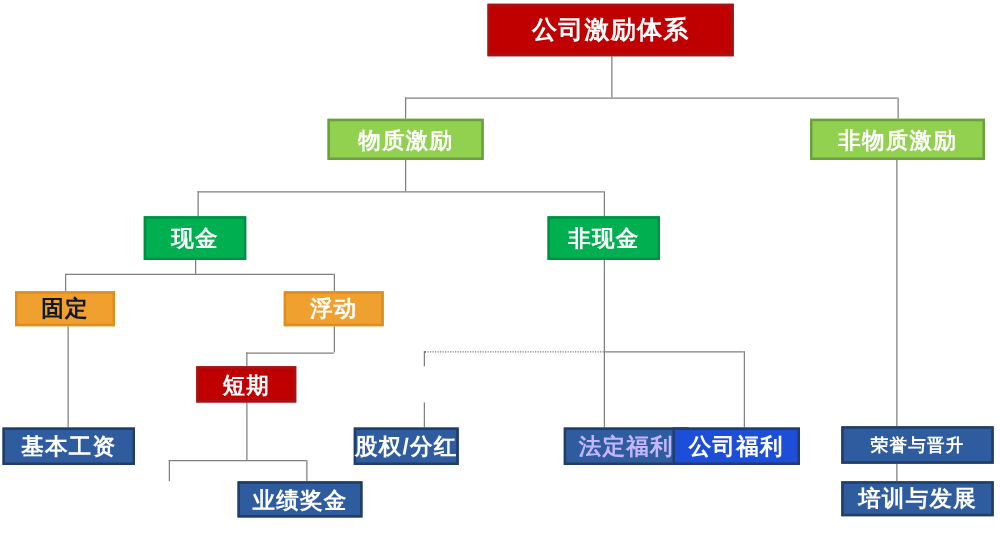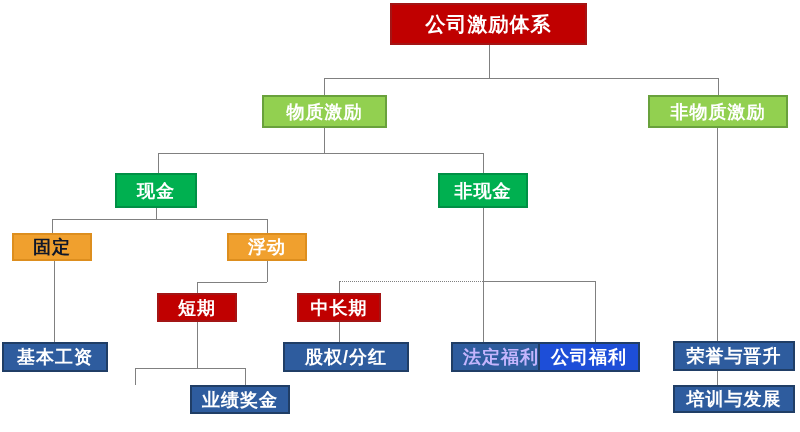--- a/index.html
+++ b/index.html
@@ -52,21 +52,20 @@
     <div class="line solid" style="left: 717px; top: 128px; width: 1px; height: 213px;"></div>
     <div class="line solid" style="left: 717px; top: 371px; width: 1px; height: 14px;"></div>
     <div class="node" style="left: 390px; top: 3px; width: 197px; height: 42px; font-size: 20px; background: rgb(192, 0, 0); border: 2px solid rgb(163, 21, 21); color: rgb(255, 255, 255);">公司激励体系</div>
     <div class="node" style="left: 262px; top: 95px; width: 125px; height: 33px; font-size: 18px; background: rgb(146, 208, 80); border: 2px solid rgb(105, 161, 60); color: rgb(255, 255, 255);">物质激励</div>
     <div class="node" style="left: 648px; top: 95px; width: 140px; height: 33px; font-size: 18px; background: rgb(146, 208, 80); border: 2px solid rgb(105, 161, 60); color: rgb(255, 255, 255);">非物质激励</div>
     <div class="node" style="left: 115px; top: 173px; width: 82px; height: 35px; font-size: 18px; background: rgb(0, 176, 80); border: 2px solid rgb(0, 144, 69); color: rgb(255, 255, 255); text-align: right;">现金</div>
     <div class="node" style="left: 438px; top: 173px; width: 90px; height: 35px; font-size: 18px; background: rgb(0, 176, 80); border: 2px solid rgb(0, 144, 69); color: rgb(255, 255, 255);">非现金</div>
     <div class="node" style="left: 12px; top: 233px; width: 80px; height: 28px; font-size: 18px; background: rgb(240, 160, 46); border: 2px solid rgb(221, 142, 30); color: #0f172a;">固定</div>
     <div class="node" style="left: 227px; top: 233px; width: 80px; height: 28px; font-size: 18px; background: rgb(240, 160, 46); border: 2px solid rgb(221, 142, 30); color: rgb(255, 255, 255);">浮动</div>
     <div class="node" style="left: 157px; top: 293px; width: 80px; height: 29px; font-size: 18px; background: rgb(192, 0, 0); border: 2px solid rgb(163, 21, 21); color: rgb(255, 255, 255);">短期</div>
-    <div class="node" style="left: 297px; top: 293px; width: 84px; height: 29px; font-size: 18px; background: rgb(192, 0, 0); border: 2px solid rgb(163, 21, 21); color: rgb(255, 255, 255);">中长期</div>
     <div class="node" style="left: 2px; top: 342px; width: 106px; height: 30px; font-size: 18px; background: rgb(46, 92, 158); border: 2px solid rgb(32, 62, 102); color: rgb(255, 255, 255);">基本工资</div>
-    <div class="node" style="left: 283px; top: 342px; width: 126px; height: 30px; font-size: 18px; background: rgb(46, 92, 158); border: 2px solid rgb(32, 62, 102); color: rgb(255, 255, 255);">股权/分红</div>
+    <div class="node" style="left: 283px; top: 342px; width: 84px; height: 30px; font-size: 18px; background: rgb(46, 92, 158); border: 2px solid rgb(32, 62, 102); color: rgb(255, 255, 255);">股权/分红</div>
     <div class="node" style="left: 423px; top: 342px; width: 100px; height: 30px; font-size: 18px; background: rgb(46, 92, 158); border: 2px solid rgb(32, 62, 102); color: #c4b5fd; margin-left: 28px;">法定福利</div>
     <div class="node" style="left: 538px; top: 342px; width: 102px; height: 30px; font-size: 18px; background: #1d4ed8; border: 2px solid rgb(32, 62, 102); color: rgb(255, 255, 255);">公司福利</div>
-    <div class="node" style="left: 673px; top: 341px; width: 122px; height: 30px; font-size: 18px; background: rgb(46, 92, 158); border: 2px solid rgb(32, 62, 102); color: rgb(255, 255, 255);">荣誉与晋升</div>
+    <div class="node" style="left: 673px; top: 341px; width: 122px; height: 30px; font-size: 14px; background: rgb(46, 92, 158); border: 2px solid rgb(32, 62, 102); color: rgb(255, 255, 255);">荣誉与晋升</div>
     <div class="node" style="left: 190px; top: 385px; width: 100px; height: 29px; font-size: 18px; background: rgb(46, 92, 158); border: 2px solid rgb(32, 62, 102); color: rgb(255, 255, 255);">业绩奖金</div>
     <div class="node" style="left: 673px; top: 385px; width: 122px; height: 28px; font-size: 18px; background: rgb(46, 92, 158); border: 2px solid rgb(32, 62, 102); color: rgb(255, 255, 255);">培训与发展</div>
   </div>
 
 </body></html>

